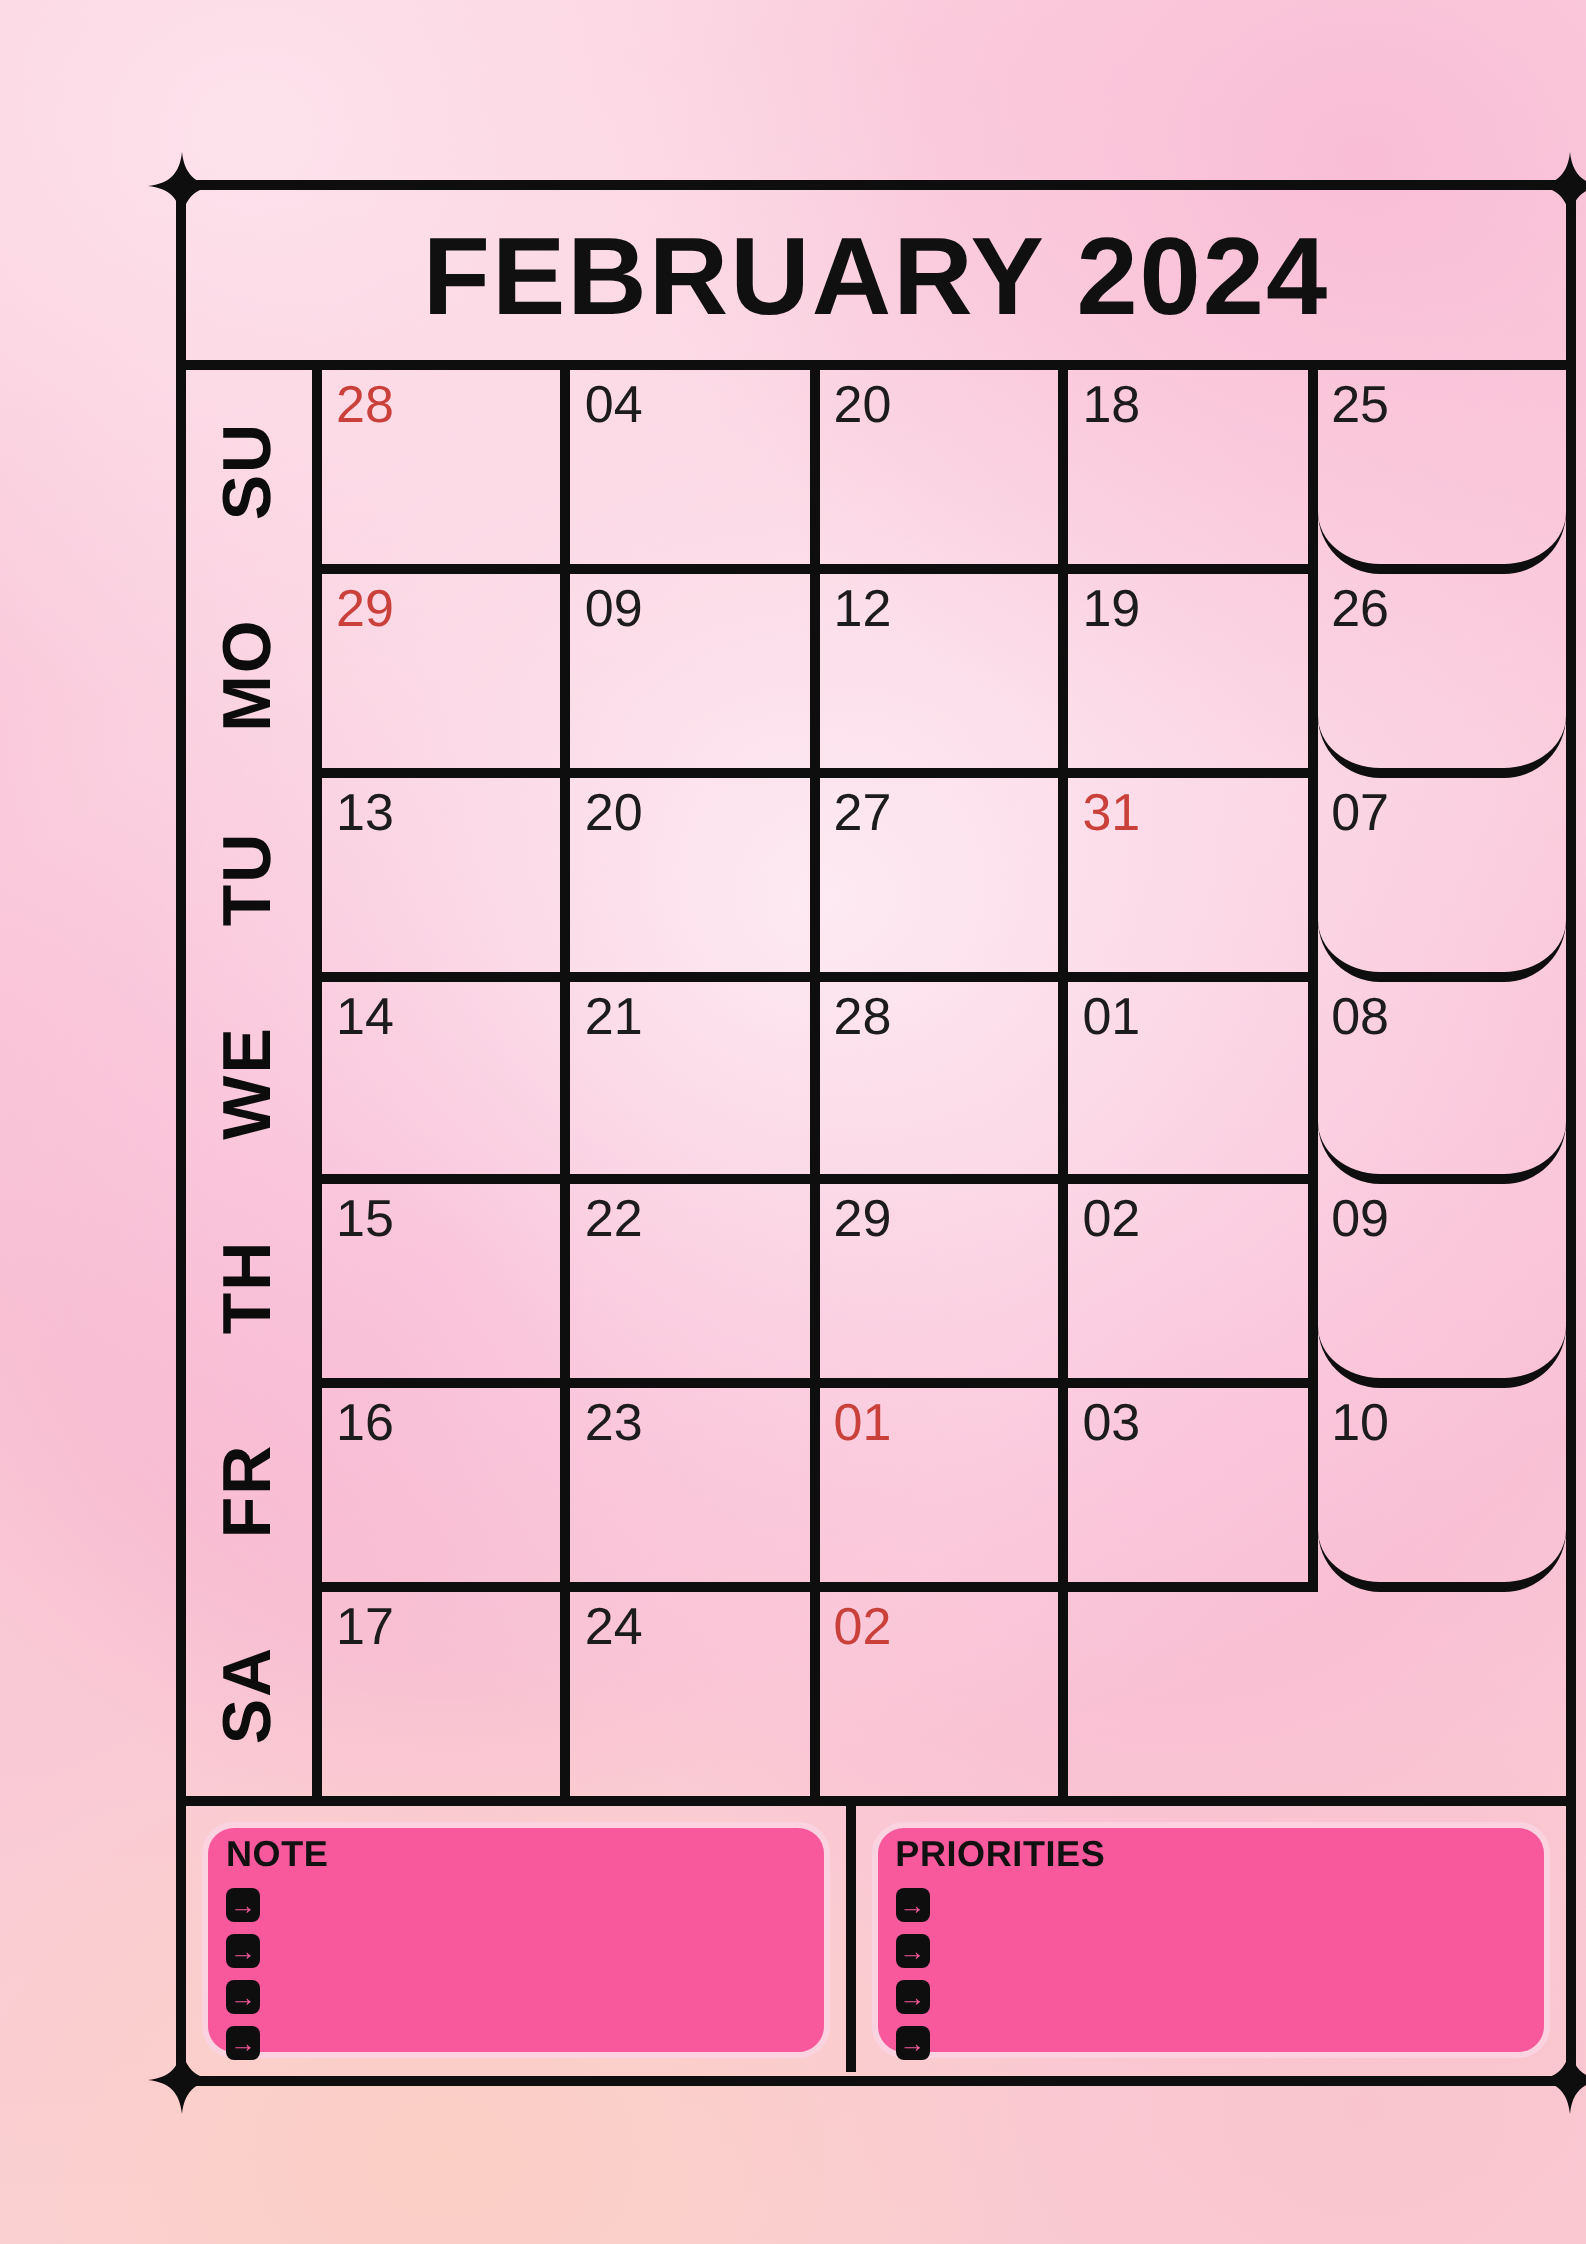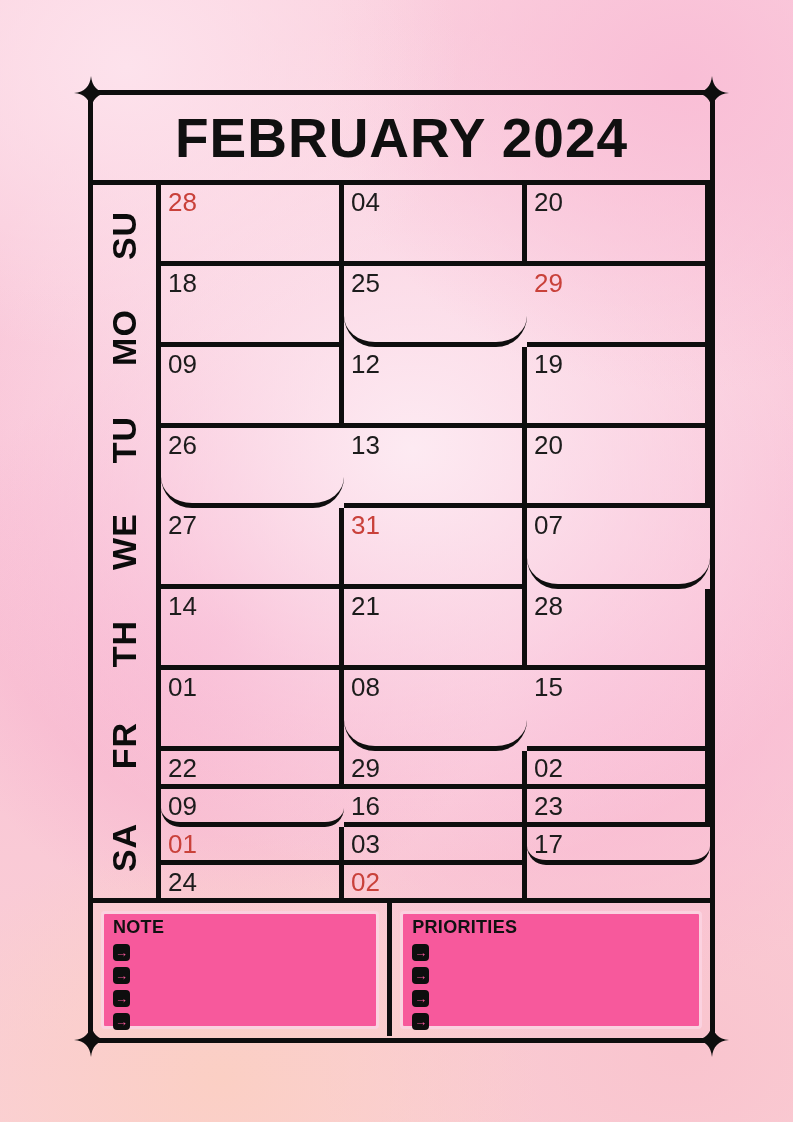--- a/index.html
+++ b/index.html
@@ -19,21 +19,21 @@
       radial-gradient(42% 26% at 16% 6%,  #fde2ec 0%, rgba(253,226,236,0) 100%),
       radial-gradient(45% 28% at 86% 7%,  #f9bed6 0%, rgba(249,190,214,0) 100%),
       radial-gradient(60% 38% at 52% 40%, #fdeaf2 0%, rgba(253,234,242,0) 100%),
       radial-gradient(36% 26% at 28% 56%, #f7abcb 0%, rgba(247,171,203,0) 100%),
       radial-gradient(42% 30% at 74% 60%, #f9b8d3 0%, rgba(249,184,211,0) 100%),
       radial-gradient(40% 22% at 28% 96%, #fbcfc4 0%, rgba(251,207,196,0) 100%),
       radial-gradient(46% 26% at 86% 94%, #f9c4ce 0%, rgba(249,196,206,0) 100%),
       linear-gradient(180deg,#fbd2df 0%,#f9c2d6 45%,#fad0d6 100%);
   }
   .frame{
-    position:absolute;left:88px;top:90px;width:627px;height:953px;
+    position:absolute;left:88px;top:90px;width:700px;height:953px;
     border:5px solid var(--line);
   }
   
   .star{position:absolute;width:34px;height:34px;pointer-events:none;}
   .star svg{display:block;width:100%;height:100%;}
   .star.tl{left:-19px;top:-19px;}
   .star.tr{right:-19px;top:-19px;}
   .star.bl{left:-19px;bottom:-19px;}
   .star.br{right:-19px;bottom:-19px;}
 
@@ -48,41 +48,41 @@
     display:flex;flex-direction:column;
   }
   .day-label{flex:1;display:flex;align-items:center;justify-content:center;}
   .day-label span{
     transform:rotate(-90deg);
     font-size:34px;font-weight:bold;color:#0c0c0c;letter-spacing:1px;
     white-space:nowrap;
   }
   .date-grid{
     flex:1;display:grid;
-    grid-template-columns:repeat(3,1fr);
+    grid-template-columns:repeat(5,1fr);
     grid-template-rows:repeat(7,1fr);
   }
   .dcell{
     border-right:5px solid var(--line);
     border-bottom:5px solid var(--line);
     padding:2px 0 0 7px;
     font-size:26px;color:var(--date);
   }
   .dcell:nth-child(5n){border-right:none;border-radius:31px;}
   .dcell:nth-child(n+31){border-bottom:none;}
   .dcell.adjacent{color:var(--red);}
 
   .notes{display:flex;height:133px;}
   .half{position:relative;flex:1;}
   .half.left{width:48.5%;flex:none;border-right:5px solid var(--line);}
   .pink-box{
     position:absolute;left:8px;right:8px;top:8px;bottom:7px;
     background:var(--accent);
     border:3px solid var(--box-border);
-    border-radius:4px;
+    border-radius:16px;
     padding:3px 10px 0 9px;
   }
   .box-title{font-size:18px;font-weight:bold;color:#111;letter-spacing:.3px;}
   .bullet{
     width:17px;height:17px;margin-top:6px;
     background:#0e0e0e;border-radius:4px;
     color:var(--accent);font-size:13px;font-weight:bold;
     line-height:17px;text-align:center;
   }
 </style>
@@ -161,20 +161,21 @@
         <div class="dcell">08</div>
         <div class="dcell">15</div>
         <div class="dcell">22</div>
         <div class="dcell">29</div>
         <div class="dcell">02</div>
         <div class="dcell">09</div>
         <div class="dcell">16</div>
         <div class="dcell">23</div>
         <div class="dcell adjacent">01</div>
         <div class="dcell">03</div>
+        <div class="dcell">10</div>
         <div class="dcell">17</div>
         <div class="dcell">24</div>
         <div class="dcell adjacent">02</div>
       </div>
   </div>
 
   <div class="notes">
     <div class="half left">
       <div class="pink-box">
         <div class="box-title">NOTE</div>

